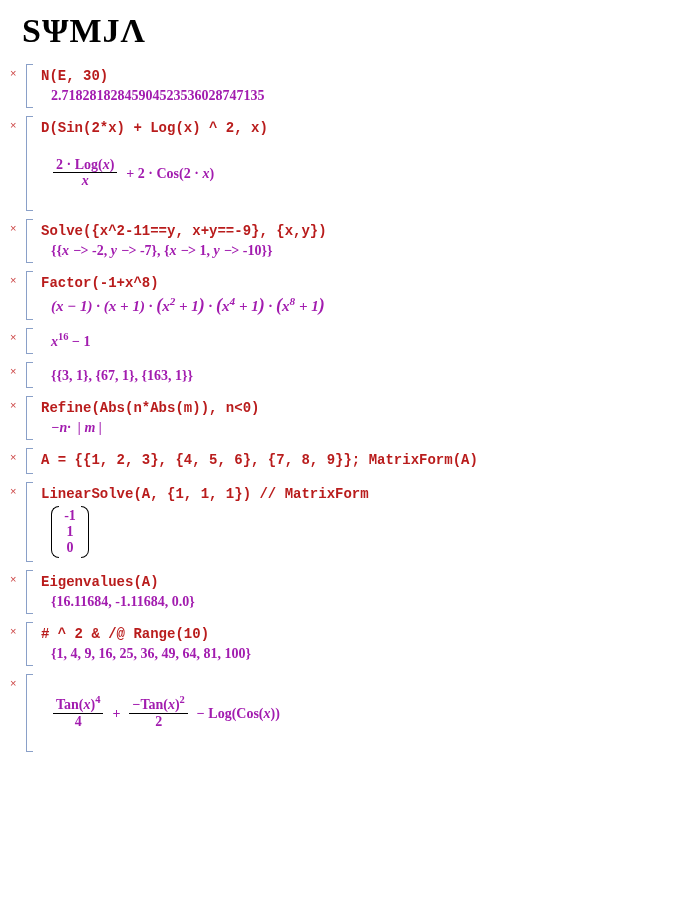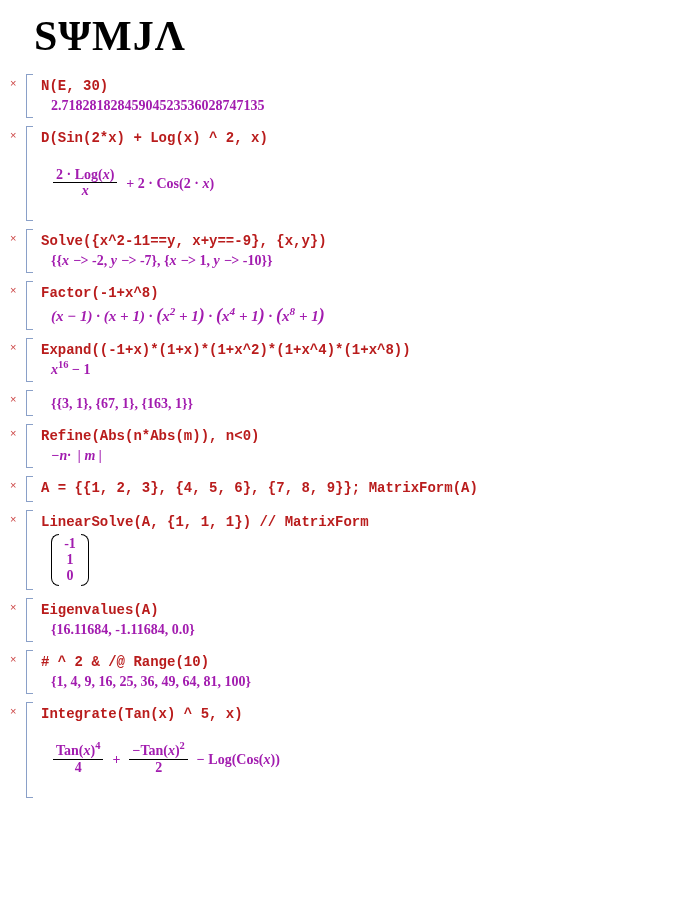--- a/index.html
+++ b/index.html
@@ -8,24 +8,24 @@
     font-family: Verdana, Geneva, sans-serif;
     font-size: 14px;
     background: #fff;
     color: #000;
     width: 697px;
     box-sizing: border-box;
   }
   .logo {
     font-family: "Times New Roman", Times, serif;
     font-weight: bold;
-    font-size: 42px;
+    font-size: 34px;
     letter-spacing: 1px;
     margin-bottom: 14px;
-    margin-left: 24px;
+    margin-left: 12px;
   }
   .cell {
     display: flex;
     align-items: stretch;
     margin-bottom: 8px;
   }
   .close-col {
     width: 16px;
     flex: 0 0 16px;
     display: flex;
@@ -162,21 +162,20 @@
     </div>
   </div>
 </div>
 
 <div class="cell">
   <div class="close-col">
       <span class="close-x">×</span>
     </div>
   <div class="bracket"></div>
   <div class="content">
-    <div class="input-line">Expand((-1+x)*(1+x)*(1+x^2)*(1+x^4)*(1+x^8))</div>
     <div class="output-line">
       <span class="it">x</span><sup>16</sup> − 1
     </div>
   </div>
 </div>
 
 <div class="cell">
   <div class="close-col">
       <span class="close-x">×</span>
     </div>
@@ -247,21 +246,20 @@
     <div class="output-line">{1, 4, 9, 16, 25, 36, 49, 64, 81, 100}</div>
   </div>
 </div>
 
 <div class="cell">
   <div class="close-col">
       <span class="close-x">×</span>
     </div>
   <div class="bracket"></div>
   <div class="content">
-    <div class="input-line">Integrate(Tan(x) ^ 5, x)</div>
     <div class="output-line">
       <span class="frac"><span class="num">Tan(<span class="it">x</span>)<sup>4</sup></span><span class="den">4</span></span>
       <span class="mid">&nbsp;+&nbsp;</span>
       <span class="frac"><span class="num">−Tan(<span class="it">x</span>)<sup>2</sup></span><span class="den">2</span></span>
       <span class="mid">&nbsp;− Log(Cos(<span class="it">x</span>))</span>
     </div>
   </div>
 </div>
 
 </body></html>

